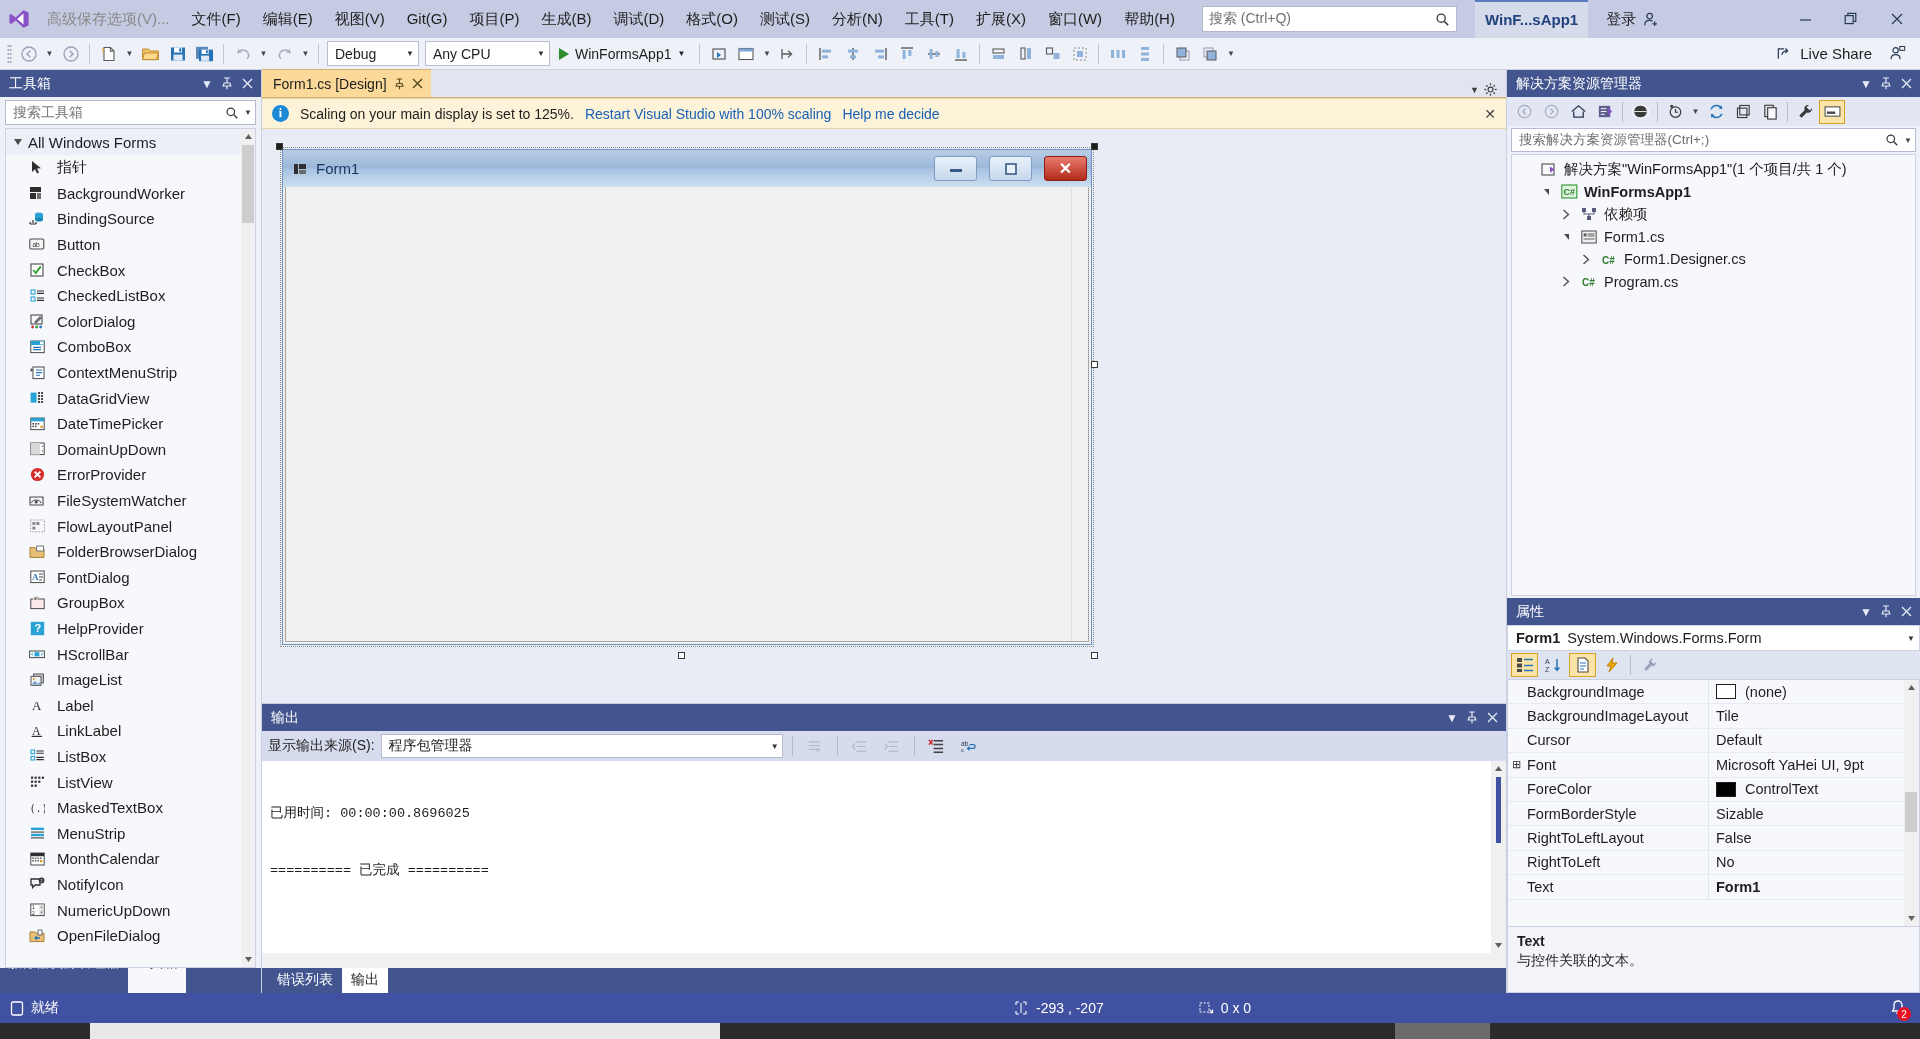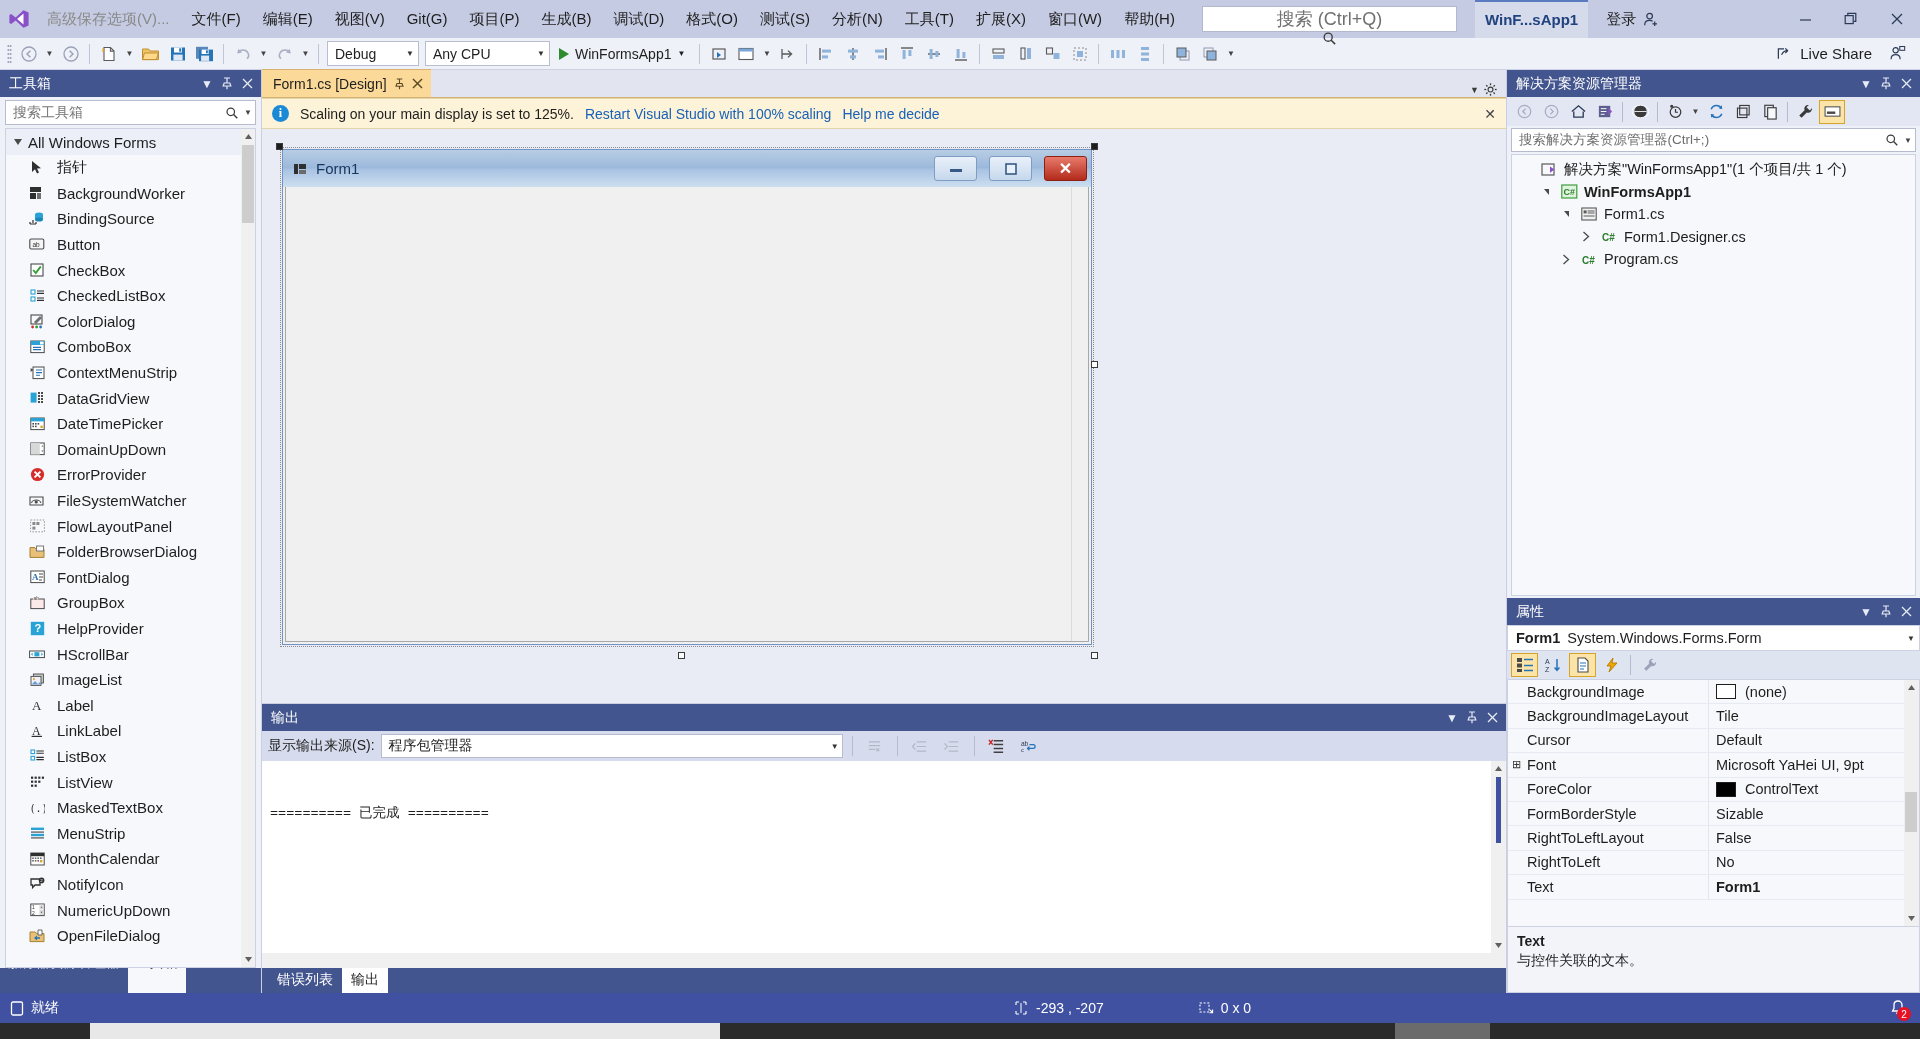--- a/index.html
+++ b/index.html
@@ -17,21 +17,21 @@
   
   .menubar {
     height: 38px; background: #c5cbe2; display: flex; align-items: center;
     padding-left: 6px; flex: none; position: relative;
   }
   .vs-logo { width: 26px; height: 26px; display:flex; align-items:center; justify-content:center; margin-right: 4px;}
   .menu-item { padding: 4px 11px; font-size: 15px; color: #1e1e1e; white-space: nowrap; line-height: 20px;}
   .menu-item.dim { color: #8a8a8a; }
   .qsearch {
     margin-left: 16px; width: 255px; height: 26px; background: #fff; border: 1px solid #b3b9cc;
-    display: flex; align-items: center; padding: 0 6px; font-size: 18px; color: #707070; flex-direction: column;
+    display: flex; align-items: center; padding: 0 6px; font-size: 14px; color: #707070;
   }
   .qsearch .ph { flex: 1; }
   .proj-chip {
     margin-left: 18px; background: #d6dbec; border-top: 2px solid #5a7bbf;
     font-weight: bold; color: #20427e; padding: 8px 10px 9px 10px; font-size: 15px; height: 38px;
     display: flex; align-items: center;
   }
   .signin { margin-left: 18px; display: flex; align-items: center; gap: 7px; font-size: 15px; }
   .wbtns { margin-left: auto; display: flex; align-items: center; height: 38px; }
   .wbtn { width: 46px; height: 32px; display:flex; align-items:center; justify-content:center; color:#2b3a55;}
@@ -119,21 +119,21 @@
   .fscroll { position:absolute; right:0; top:0; bottom:0; width:17px; background:#f0f0f0; border-left:1px solid #dcdcdc;}
   .grip-dot { position: absolute; width: 7px; height: 7px; background: #fff; border: 1px solid #3a3a3a; }
   .grip-dot.solid { background: #1e1e1e; }
 
   
   .outputpane { height: 290px; flex: none; display: flex; flex-direction: column; background:#eef1f8; border-top: 1px solid #c9cee0;}
   .out-toolbar {
     height: 30px; background: #d6dced; display: flex; align-items: center; gap: 6px; padding: 0 6px; flex: none;
   }
   .out-toolbar .lbl { font-size: 14px; }
-  .out-combo { width: 462px; height: 24px; background:#fff; border:1px solid #b6bccd; display:flex; align-items:center; padding:0 3px 0 7px; font-size:14px;}
+  .out-combo { width: 402px; height: 24px; background:#fff; border:1px solid #b6bccd; display:flex; align-items:center; padding:0 3px 0 7px; font-size:14px;}
   .out-combo .cv { flex:1;}
   .out-sep { width:1px; height:20px; background:#b6bccd; margin: 0 3px;}
   .obtn { width:26px;height:24px;display:flex;align-items:center;justify-content:center;}
   .out-text {
     flex: 1; background: #fff; font-family: "Liberation Mono", monospace; font-size: 13.5px;
     padding: 5px 2px 2px 8px; line-height: 19px; white-space: pre; overflow: hidden; position: relative; color: #1e1e1e;
   }
   .out-hscroll { height: 15px; background: #f0f0f0; display:flex; align-items:center; flex:none;}
   .out-tabs { height: 25px; background: #43558e; display: flex; align-items: flex-end; flex: none; padding-left: 6px;}
   .out-tab { padding: 3px 9px 4px 9px; font-size: 14px; color: #fff; }
@@ -1017,20 +1017,21 @@
           <div class="obtn">
             <svg width="17" height="17" viewBox="0 0 18 18">
                 <text x="1" y="8" font-size="7" fill="#2b3a55" font-family="sans-serif">ab</text>
                 <text x="1" y="15" font-size="6" fill="#2b3a55" font-family="sans-serif">c</text>
                 <path d="M8 11 h6 a2 2 0 0 0 0-4 h-4" fill="none" stroke="#2673b8" stroke-width="1.3"></path>
                 <path d="M10 9 L8 11 l2 2" fill="none" stroke="#2673b8" stroke-width="1.3"></path>
               </svg>
           </div>
         </div>
         <div class="out-text">
+          <div>已用时间: 00:00:00.8696025</div>
           <div>========== 已完成 ==========</div>
           <div class="vscroll" style="width:15px">
             <div class="sarrow" style="top:0">
               <svg width="9" height="7" viewBox="0 0 9 7">
                   <path d="M4.5 1 L8 6 H1 Z" fill="#606060"></path>
                 </svg>
             </div>
             <div class="thumb" style="top:16px;height:66px;background:#3f51a0;width:5px;left:5px"></div>
             <div class="sarrow" style="bottom:0">
               <svg width="9" height="7" viewBox="0 0 9 7">
@@ -1167,20 +1168,36 @@
             <span class="tw">
               <span style="display:block;width:0;height:0;border-top:6px solid #4a4a4a;border-left:5px solid transparent;"></span>
             </span>
             <span class="ti">
               <svg width="17" height="15" viewBox="0 0 17 15">
                 <rect x="0.8" y="1" width="15" height="13" fill="#dff3df" stroke="#3f9d3f" stroke-width="1.2"></rect>
                 <text x="2.4" y="11" font-size="9" font-weight="bold" fill="#2b7d2b" font-family="sans-serif">C#</text>
               </svg>
             </span>
             <span class="bold">WinFormsApp1</span>
+          </div>
+          <div class="trow" style="padding-left: 46px;">
+            <span class="tw">
+              <svg width="8" height="11" viewBox="0 0 8 11">
+                <path d="M1.5 1 L6.5 5.5 L1.5 10" fill="none" stroke="#4a4a4a" stroke-width="1.3"></path>
+              </svg>
+            </span>
+            <span class="ti">
+              <svg width="16" height="14" viewBox="0 0 16 14">
+                <rect x="1" y="1" width="4" height="4" fill="#5a5a7a"></rect>
+                <rect x="11" y="1" width="4" height="4" fill="#5a5a7a"></rect>
+                <rect x="6" y="9" width="4" height="4" fill="#5a5a7a"></rect>
+                <path d="M3 5 v2 h10 v-2 M8 7 v2" stroke="#5a5a7a" stroke-width="1.1" fill="none"></path>
+              </svg>
+            </span>
+            <span>依赖项</span>
           </div>
           <div class="trow" style="padding-left: 46px;">
             <span class="tw">
               <span style="display:block;width:0;height:0;border-top:6px solid #4a4a4a;border-left:5px solid transparent;"></span>
             </span>
             <span class="ti">
               <svg width="16" height="14" viewBox="0 0 16 14">
                 <rect x="0.8" y="1" width="14.4" height="12" fill="#f0f0f0" stroke="#5a5a5a" stroke-width="1.1"></rect>
                 <rect x="2.6" y="3.4" width="3" height="3" fill="#5a5a5a"></rect>
                 <path d="M6.6 4 h7 M6.6 6 h7 M2.6 9 h11" stroke="#5a5a5a" stroke-width="1.1"></path>

